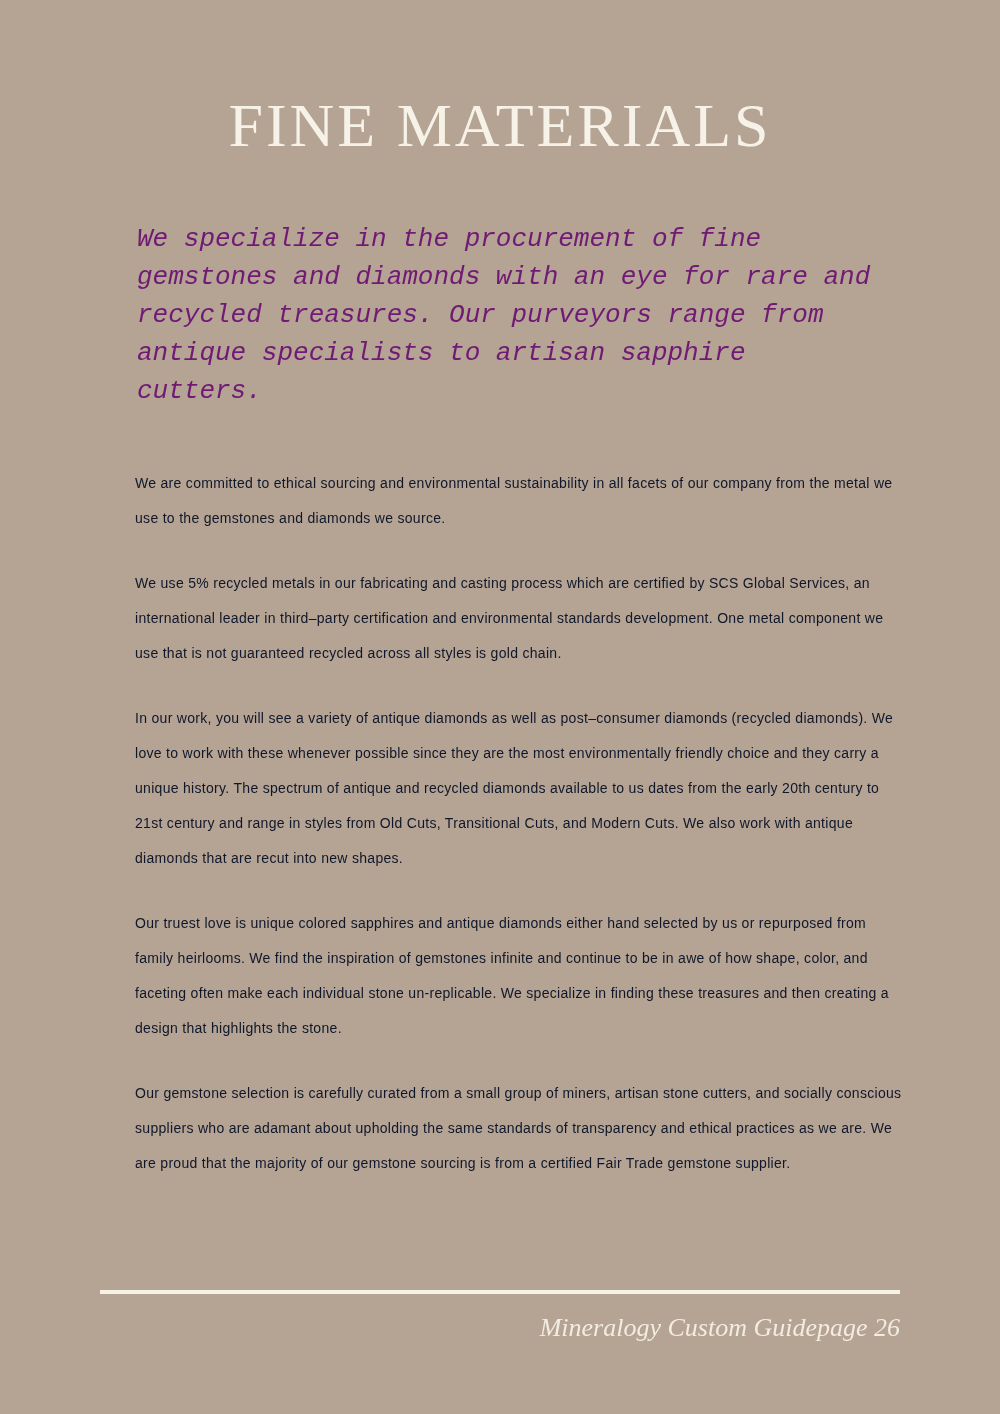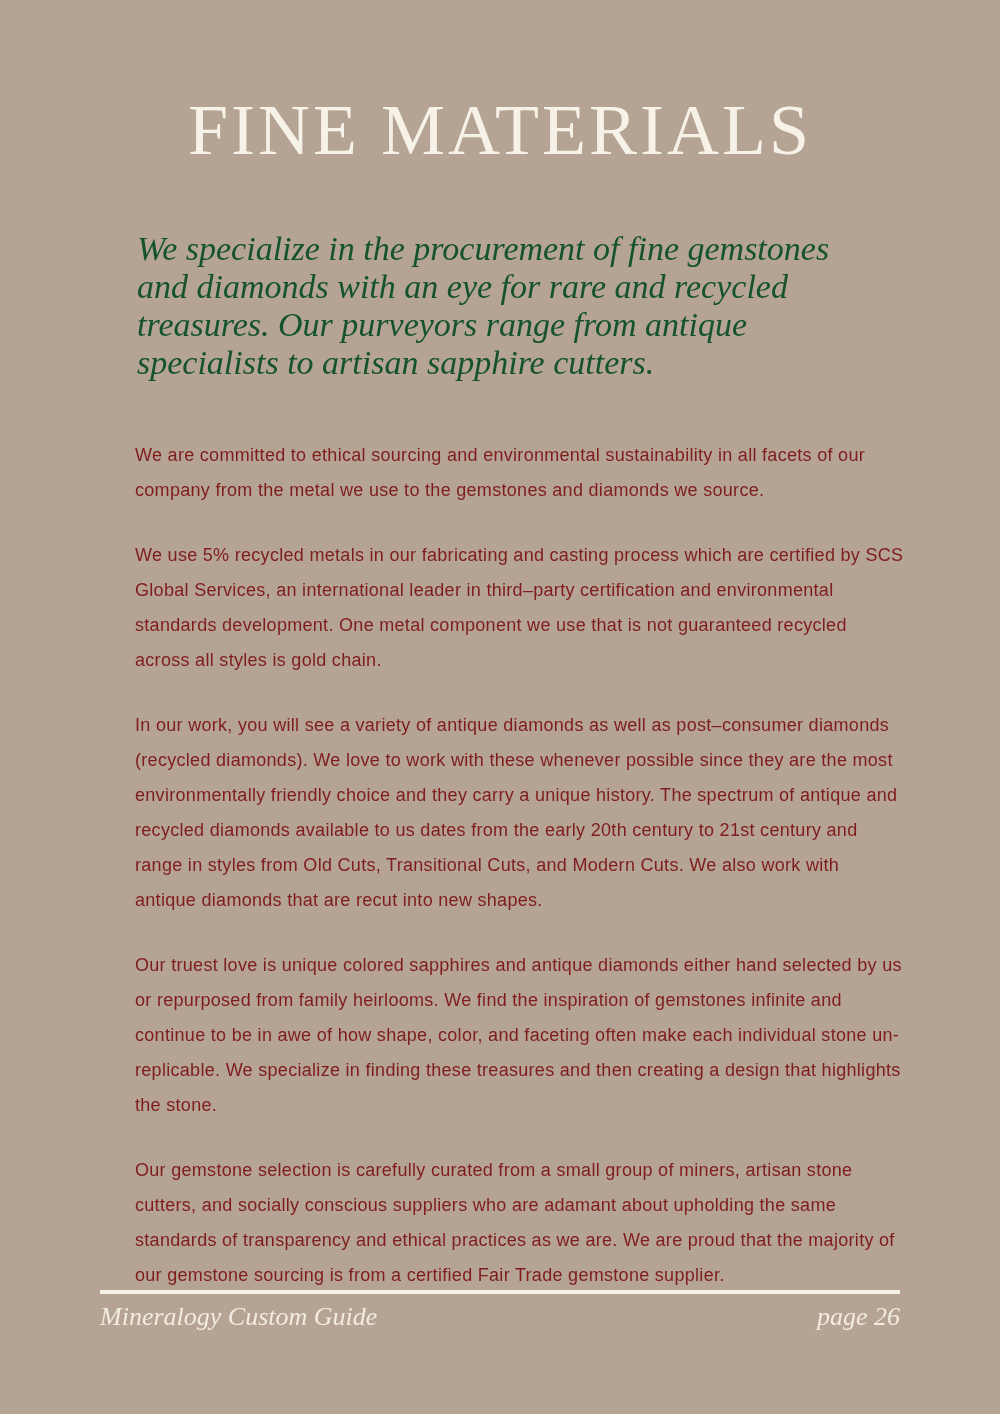--- a/index.html
+++ b/index.html
@@ -10,61 +10,61 @@
     height: 1414px;
     margin: 0 auto;
     background: #b5a394;
     overflow: hidden;
   }
   .title {
     padding-top: 94px;
     text-align: center;
     font-family: "Liberation Serif", serif;
     font-weight: 400;
-    font-size: 72px;
+    font-size: 62px;
     line-height: 1;
     letter-spacing: 3px;
     color: #f7f2e8;
   }
   .intro {
     margin: 64px 120px 0 137px;
     max-width: 745px;
-    font-family: Liberation Serif, serif;
+    font-family: Liberation Mono, monospace;
     font-style: italic;
     font-weight: 400;
-    font-size: 34px;
+    font-size: 26px;
     line-height: 38px;
-    color: #14532d;
+    color: #701a75;
   }
   .body-copy {
     margin: 56px 95px 0 135px;
   }
   .para {
     font-family: "Liberation Sans", sans-serif;
-    font-size: 18px;
+    font-size: 14px;
     line-height: 35px;
     letter-spacing: 0.3px;
-    color: #7f1d1d;
+    color: #0f172a;
     margin-bottom: 30px;
   }
   .footer {
     position: absolute;
     left: 100px;
     right: 100px;
     top: 1290px;
   }
   .footer-rule {
     height: 4px;
     background: #f7f2e8;
   }
   .footer-row {
     display: flex;
-    justify-content: space-between;
+    justify-content: flex-end;
     align-items: baseline;
-    margin-top: 8px;
+    margin-top: 19px;
     font-family: "Liberation Serif", serif;
     font-style: italic;
     font-size: 26px;
     color: #f2ece1;
   }
 </style>
 </head>
 <body>
 
 <div class="page">

